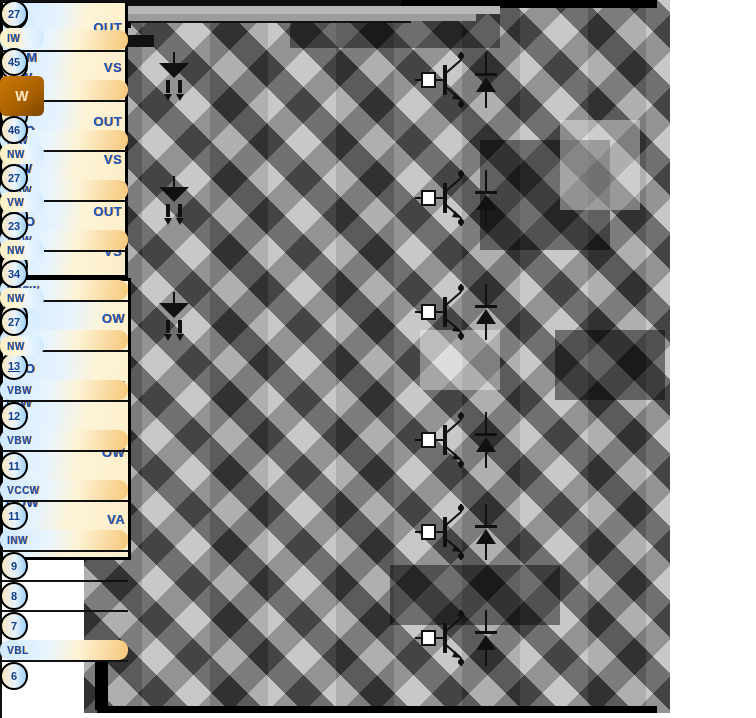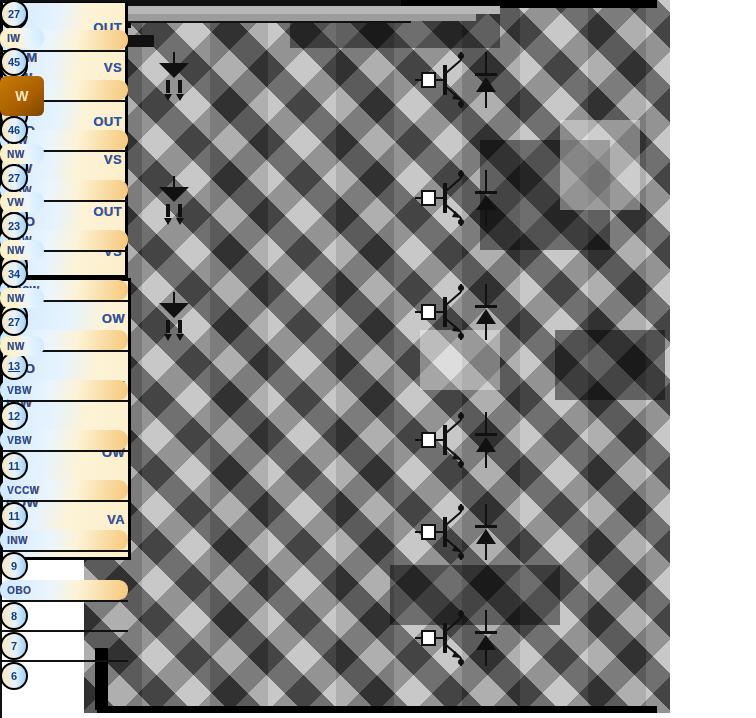--- a/index.html
+++ b/index.html
@@ -371,31 +371,31 @@
       <div class="pin-circle" style="left: 90px; top: 359px;">
         <div class="">11</div>
       </div>
       <div class="blob" style="left: 122px; top: 363px;">
         <div class="">INW</div>
       </div>
       <div class="wire" style="left: 118px; top: 405px; width: 128px; height: 2px;"></div>
       <div class="pin-circle" style="left: 90px; top: 392px;">
         <div class="">9</div>
       </div>
-      <div class="blob" style="left: 122px; top: 396px;">
-        <div class="">OBO</div>
-      </div>
       <div class="wire" style="left: 118px; top: 438px; width: 128px; height: 2px;"></div>
       <div class="pin-circle" style="left: 90px; top: 425px;">
         <div class="">8</div>
       </div>
       <div class="wire" style="left: 118px; top: 470px; width: 128px; height: 2px;"></div>
       <div class="pin-circle" style="left: 90px; top: 457px;">
         <div class="">7</div>
       </div>
+      <div class="blob" style="left: 122px; top: 461px;">
+        <div class="">VBL</div>
+      </div>
       <div class="wire" style="left: 118px; top: 503px; width: 128px; height: 2px;"></div>
       <div class="pin-circle" style="left: 90px; top: 490px;">
         <div class="">6</div>
       </div>
     </div>
   <div id="right-pins" class="abs" style="left:0;top:0">
       <div class="pin-circle" style="left: 640px; top: 26px;">
         <div class="">27</div>
       </div>
       <div class="blob right" style="right: 120px; top: 0px;">

